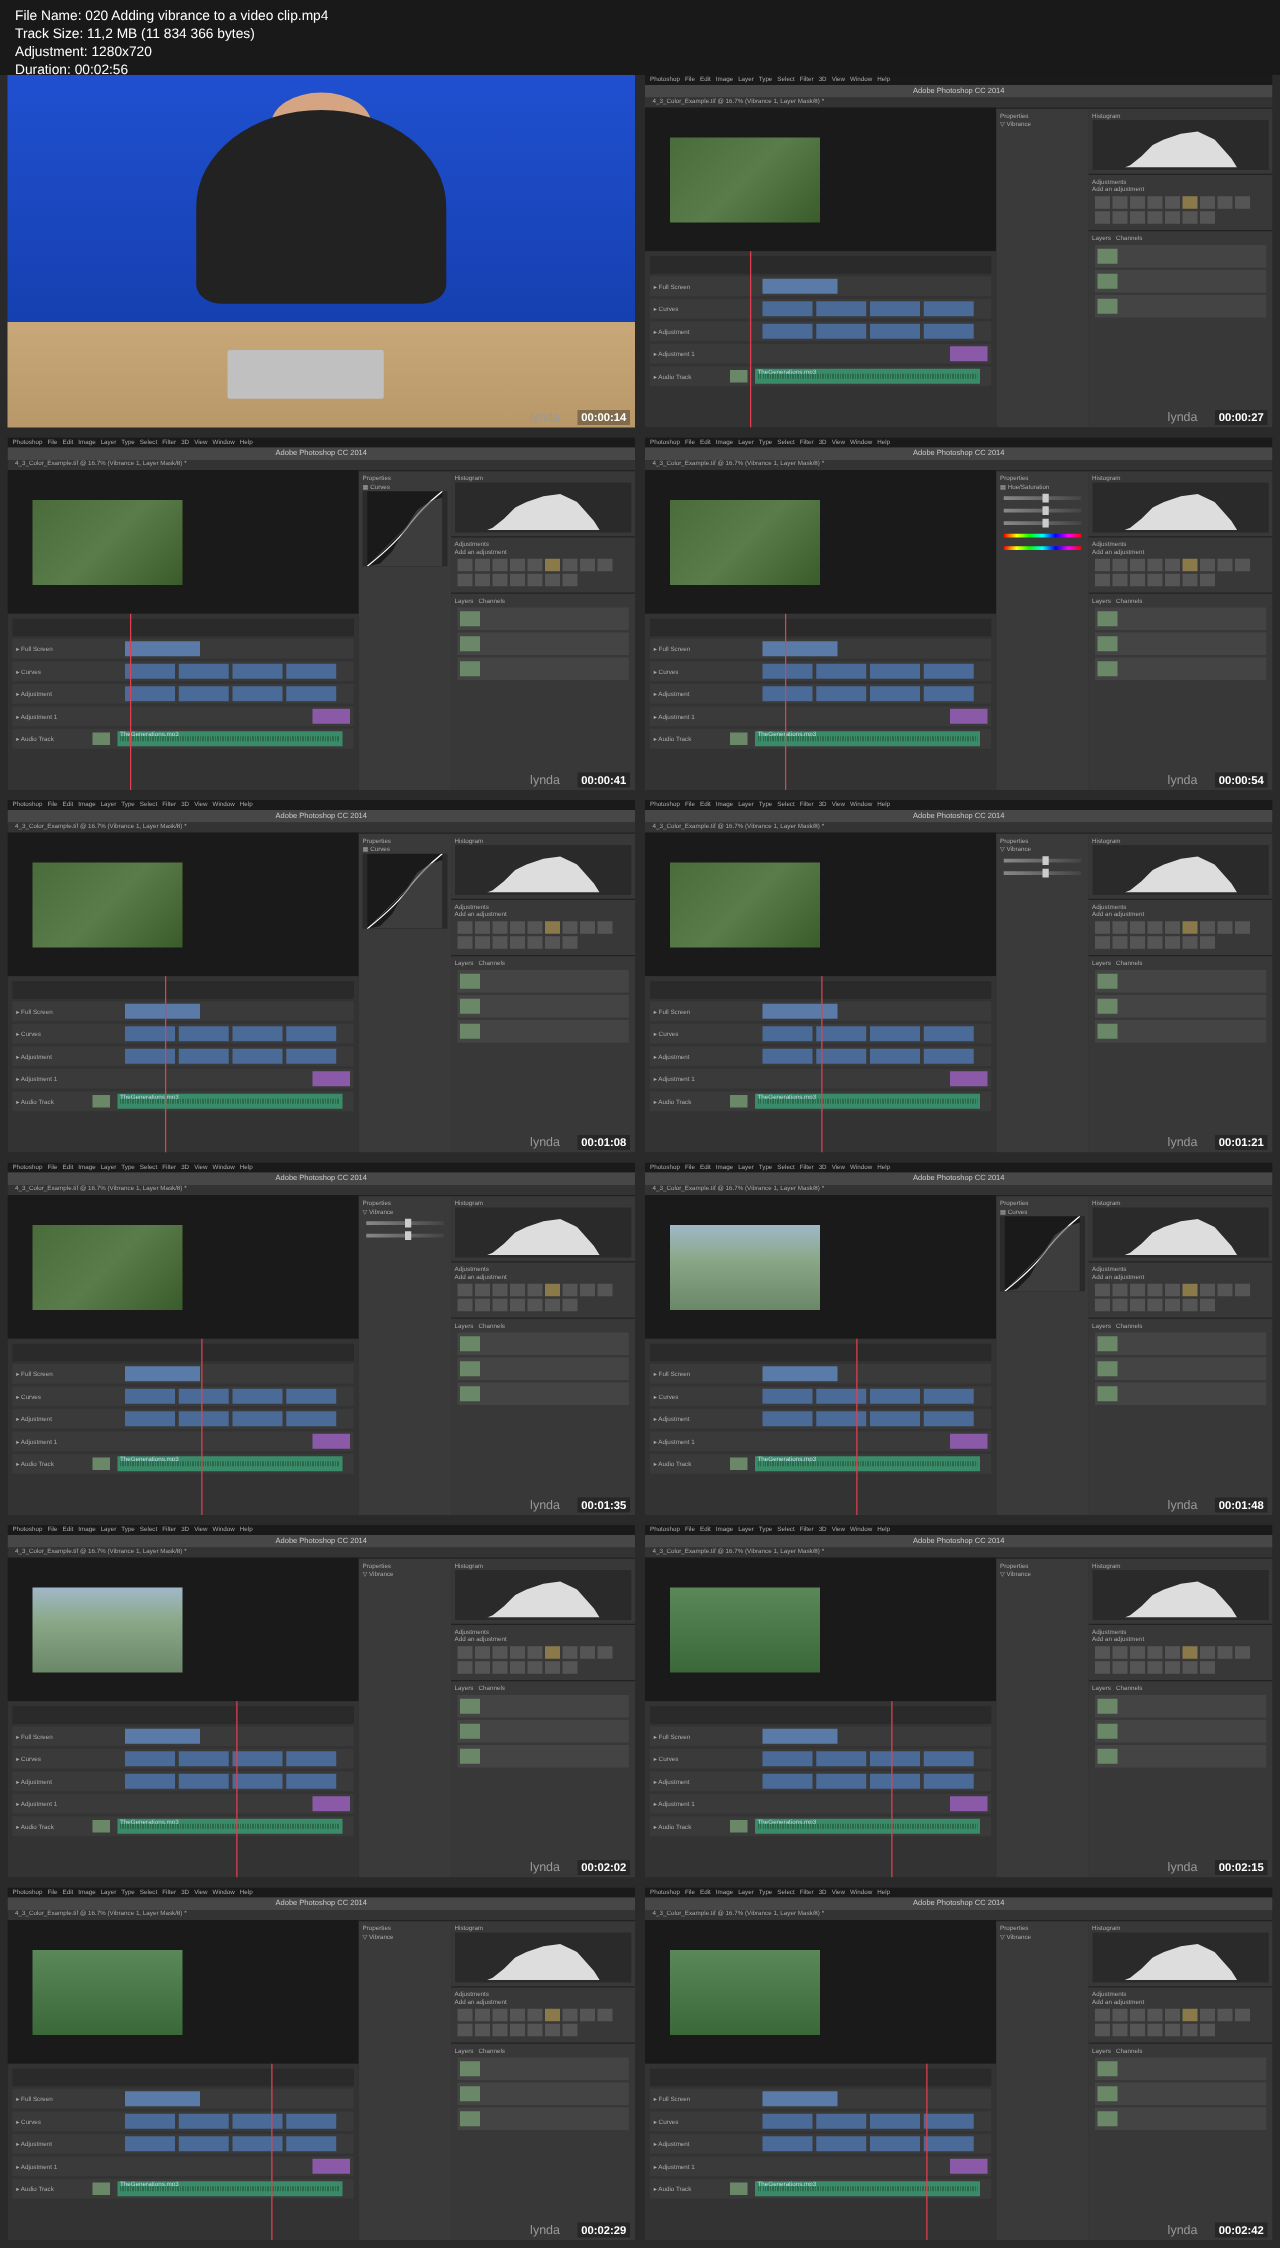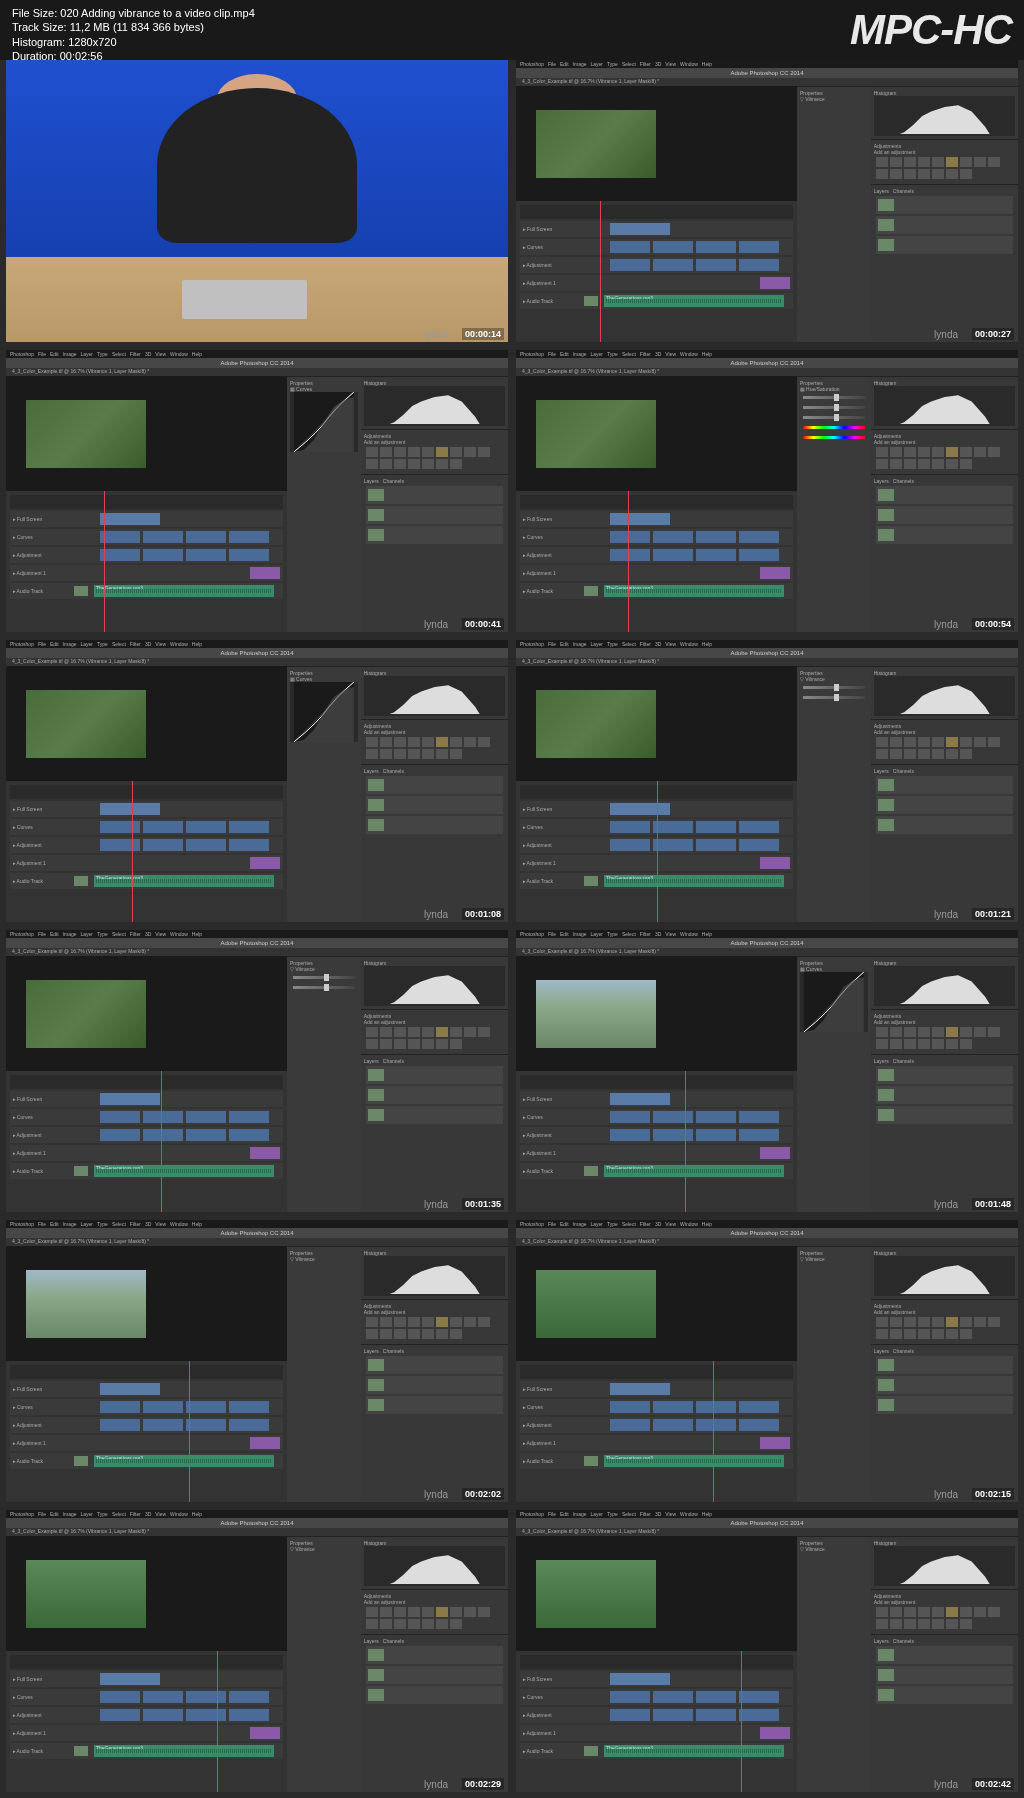--- a/index.html
+++ b/index.html
@@ -279,26 +279,25 @@
     width: 5px; height: 7px;
     background: #ccc;
     top: -2px;
   }
 </style>
 </head>
 <body>
 
 <div class="header">
   <div class="file-info">
-    <div><span>File Size:</span> <span>020 Adding vibrance to a video clip.mp4</span></div>
+    <div><span>File Name:</span> <span>020 Adding vibrance to a video clip.mp4</span></div>
     <div><span>Track Size:</span> <span>11,2 MB (11 834 366 bytes)</span></div>
-    <div><span>Histogram:</span> <span>1280x720</span></div>
+    <div><span>Adjustment:</span> <span>1280x720</span></div>
     <div><span>Duration:</span> <span>00:02:56</span></div>
   </div>
-  <div class="logo">MPC-HC</div>
 </div>
 
 <div class="grid">
 
   <div class="thumb presenter">
     <div class="presenter-head"></div>
     <div class="presenter-figure"></div>
     <div class="laptop"></div>
     <span class="watermark">lynda</span>
     <span class="timestamp">00:00:14</span>

